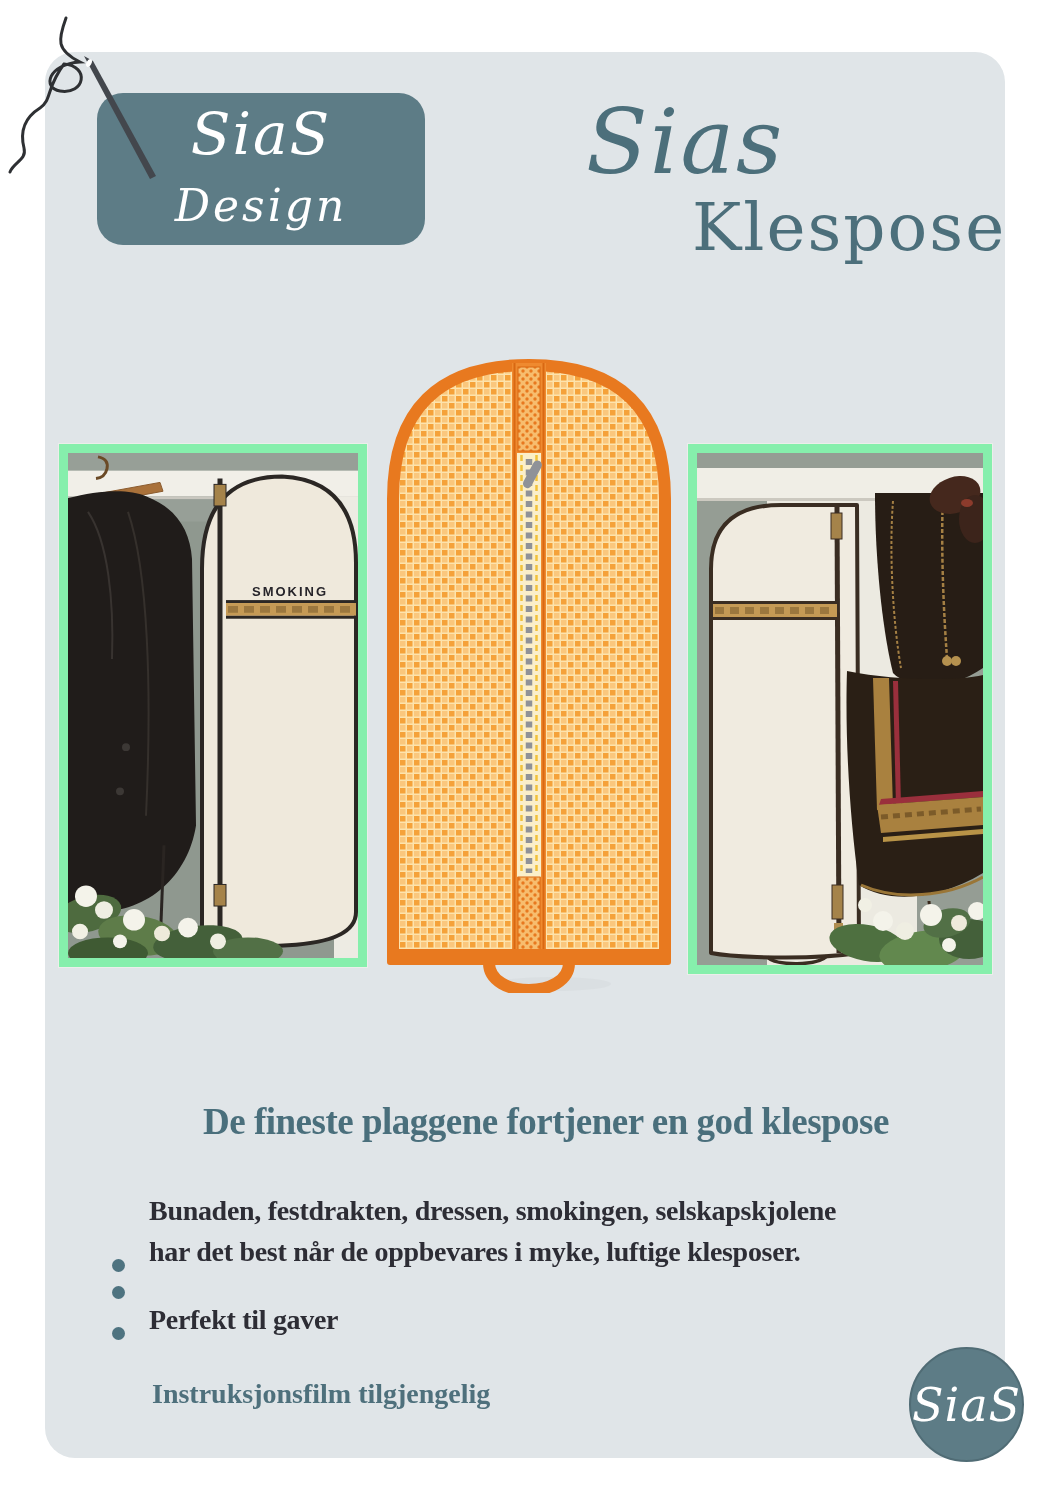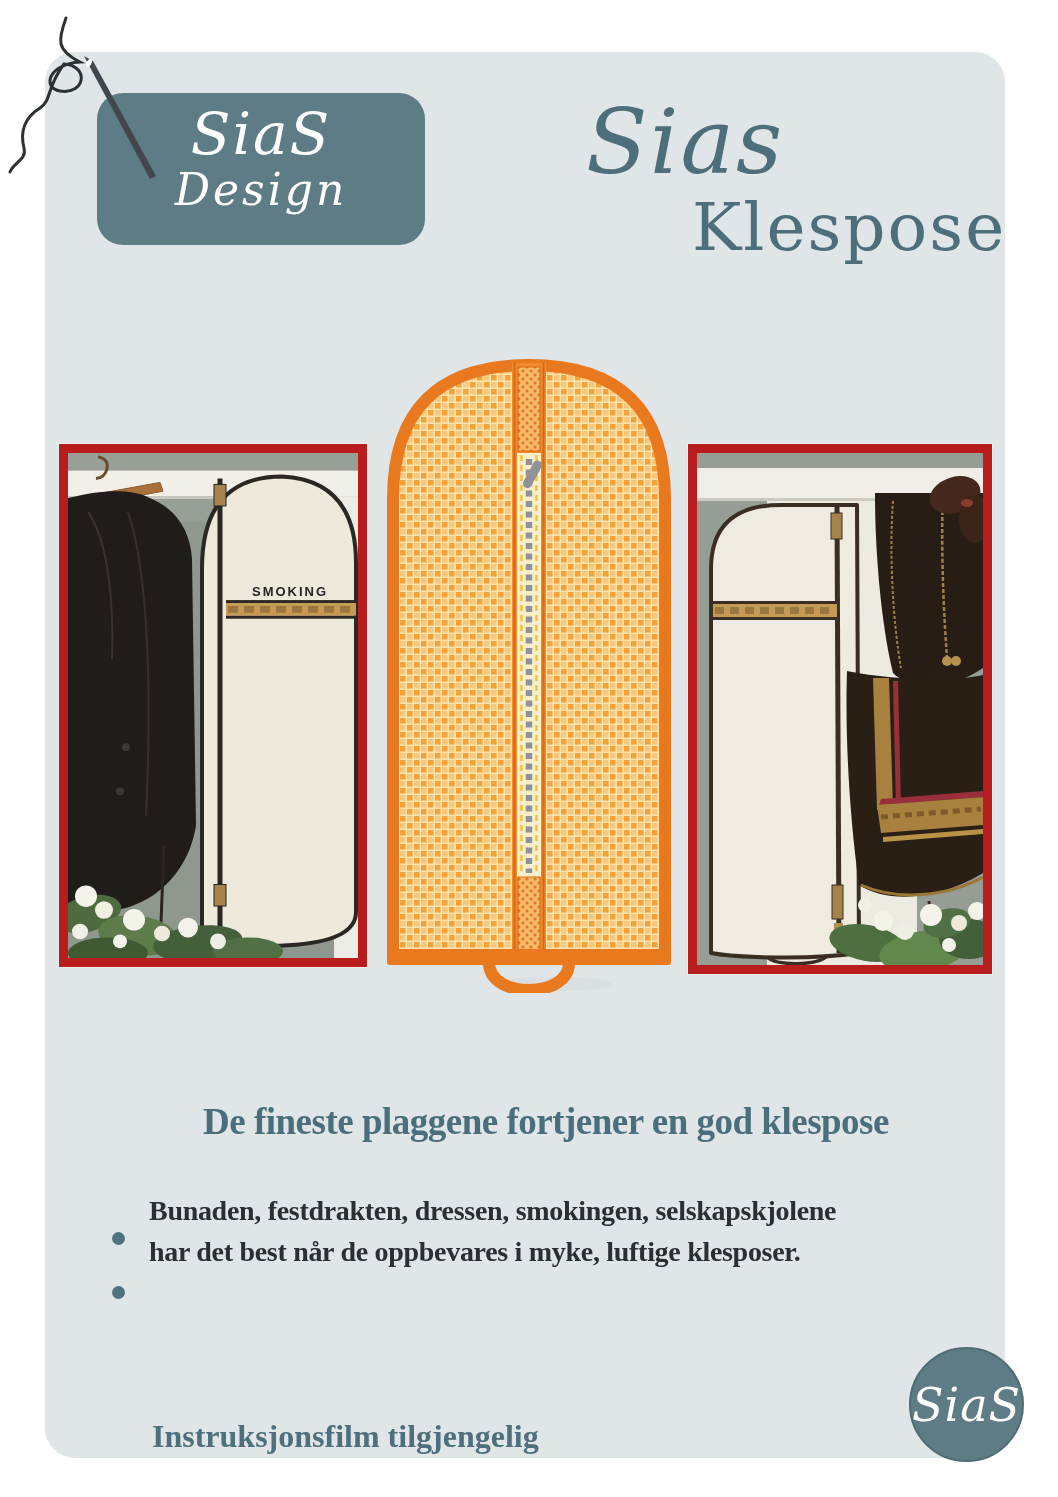--- a/index.html
+++ b/index.html
@@ -11,53 +11,53 @@
     position:absolute;left:45px;top:52px;width:960px;height:1406px;
     background:#e0e5e8;border-radius:30px;
   }
   
   .logo-box{
     position:absolute;left:97px;top:93px;width:328px;height:152px;
     background:#5d7c86;border-radius:26px;color:#ffffff;text-align:center;
     font-family:"DejaVu Serif", serif;font-style:italic;
   }
   .logo-box .l1{display:block;margin-top:10px;font-size:58px;line-height:62px;letter-spacing:2px;}
-  .logo-box .l2{display:block;font-size:44px;line-height:50px;letter-spacing:3px;}
+  .logo-box .l2{display:block;font-size:44px;line-height:50px;letter-spacing:3px;margin-top:16px;}
   .brand-title-1{
     position:absolute;left:586px;top:92px;font-family:"DejaVu Serif", serif;font-style:italic;
     font-size:90px;line-height:100px;color:#4c6f7b;letter-spacing:2px;
   }
   .brand-title-2{
     position:absolute;left:692px;top:190px;font-family:"DejaVu Serif", serif;
     font-size:66px;line-height:76px;color:#4c6f7b;letter-spacing:2px;
   }
   .needle-svg{position:absolute;left:0;top:0;width:220px;height:230px;}
   
-  .photo{position:absolute;background:#b91c1c;box-sizing:border-box;padding:10px;box-shadow:0 0 0 1px #eceeea inset;}
+  .photo{position:absolute;background:#86efac;box-sizing:border-box;padding:10px;box-shadow:0 0 0 1px #eceeea inset;}
   .photo-left{left:58px;top:443px;width:310px;height:525px;}
   .photo-right{left:687px;top:443px;width:306px;height:532px;}
   .photo svg{display:block;width:100%;height:100%;}
   .illustration{position:absolute;left:385px;top:353px;width:288px;height:640px;}
   .illustration svg{display:block;width:100%;height:100%;}
   
   .heading{
     position:absolute;left:45px;top:1100px;width:960px;text-align:center;
     font-size:37px;font-weight:700;color:#4a6f7c;letter-spacing:-0.5px;margin-left:21px;
   }
   .bullets{position:absolute;left:112px;top:1190px;width:860px;margin:0;padding:0;list-style:none;}
-  .bullets li{display:flex;align-items:center;margin:0;padding:0;}
+  .bullets li{display:flex;align-items:flex-end;margin:0;padding:0;}
   .dot{
     flex:0 0 13px;width:13px;height:13px;border-radius:50%;background:#4e7380;
     margin-top:14px;margin-right:24px;
   }
   .btext{font-size:28px;font-weight:700;color:#2d2d35;line-height:41px;letter-spacing:-0.3px;}
   .btext .line{display:block;}
   .btext .line.indent{}
   .footer-note{
-    position:absolute;left:152px;top:1378px;font-size:32px;font-weight:700;color:#4e707c;margin-top:40px;
+    position:absolute;left:152px;top:1378px;font-size:28px;font-weight:700;color:#4e707c;
   }
   .footer-logo{
     position:absolute;left:909px;top:1347px;width:115px;height:115px;border-radius:50%;
     background:#5d7c86;border:2px solid #506c75;box-sizing:border-box;
     display:flex;align-items:center;justify-content:center;
     color:#ffffff;font-family:"DejaVu Serif", serif;font-style:italic;font-size:46px;letter-spacing:1px;
   }
 </style>
 </head>
 <body>
@@ -221,19 +221,25 @@
   <li>
     <span class="dot"></span>
     <div class="btext">
       <span class="line">Bunaden, festdrakten, dressen, smokingen, selskapskjolene</span>
       <span class="line indent">har det best når de oppbevares i myke, luftige klesposer.</span>
     </div>
   </li>
   <li>
     <span class="dot"></span>
   </li>
+  <li>
+    <span class="dot"></span>
+    <div class="btext">
+      <span class="line">Perfekt til gaver</span>
+    </div>
+  </li>
 </ul>
 
 <div class="footer-note">Instruksjonsfilm tilgjengelig</div>
 
 <div class="footer-logo">
   <span>SiaS</span>
 </div>
 
 </body></html>

